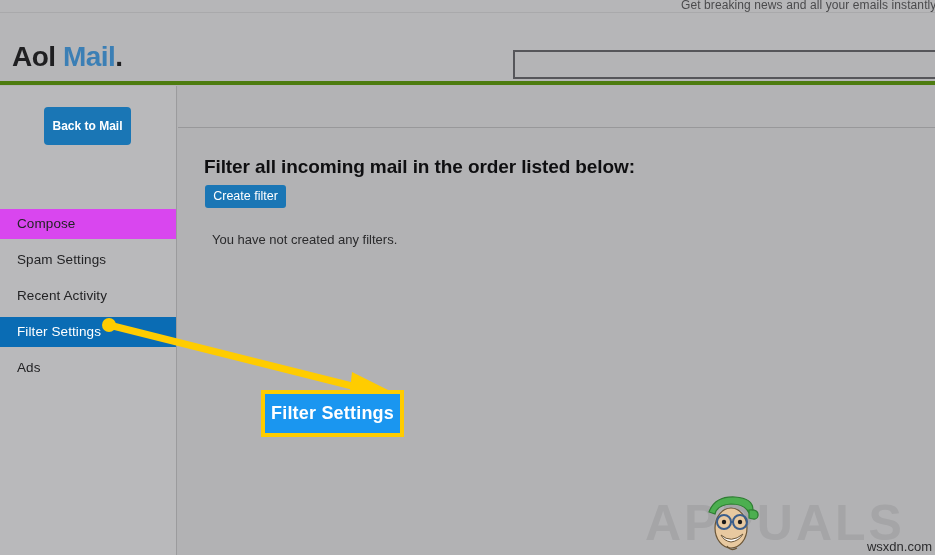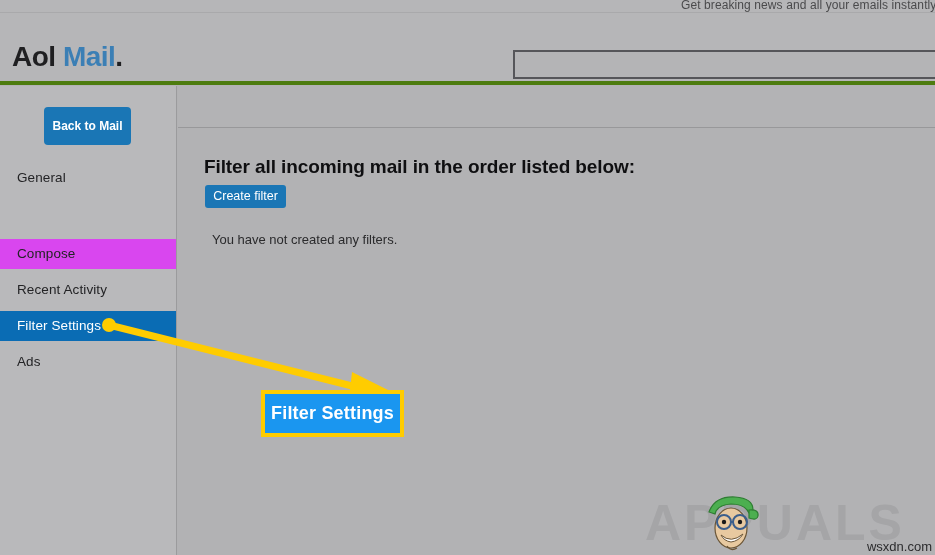--- a/index.html
+++ b/index.html
@@ -253,22 +253,22 @@
   <div class="search-wrap">
     <input class="search-input" type="text" value="" placeholder="" style="">
   </div>
 </div>
 
 <div class="sidebar"></div>
 
 <button class="back-to-mail">Back to Mail</button>
 
 <div class="nav-list">
-  <div class="nav-item">General</div>
   <div class="nav-item hovered">Compose</div>
+  <div class="nav-item">Spam Settings</div>
   <div class="nav-item">Recent Activity</div>
   <div class="nav-item selected">Filter Settings</div>
   <div class="nav-item">Ads</div>
 </div>
 
 <div class="content">
   <div class="content-subbar"></div>
   <div class="page-heading">Filter all incoming mail in the order listed below:</div>
   <button class="create-filter">Create filter</button>
   <div class="empty-msg">You have not created any filters.</div>

